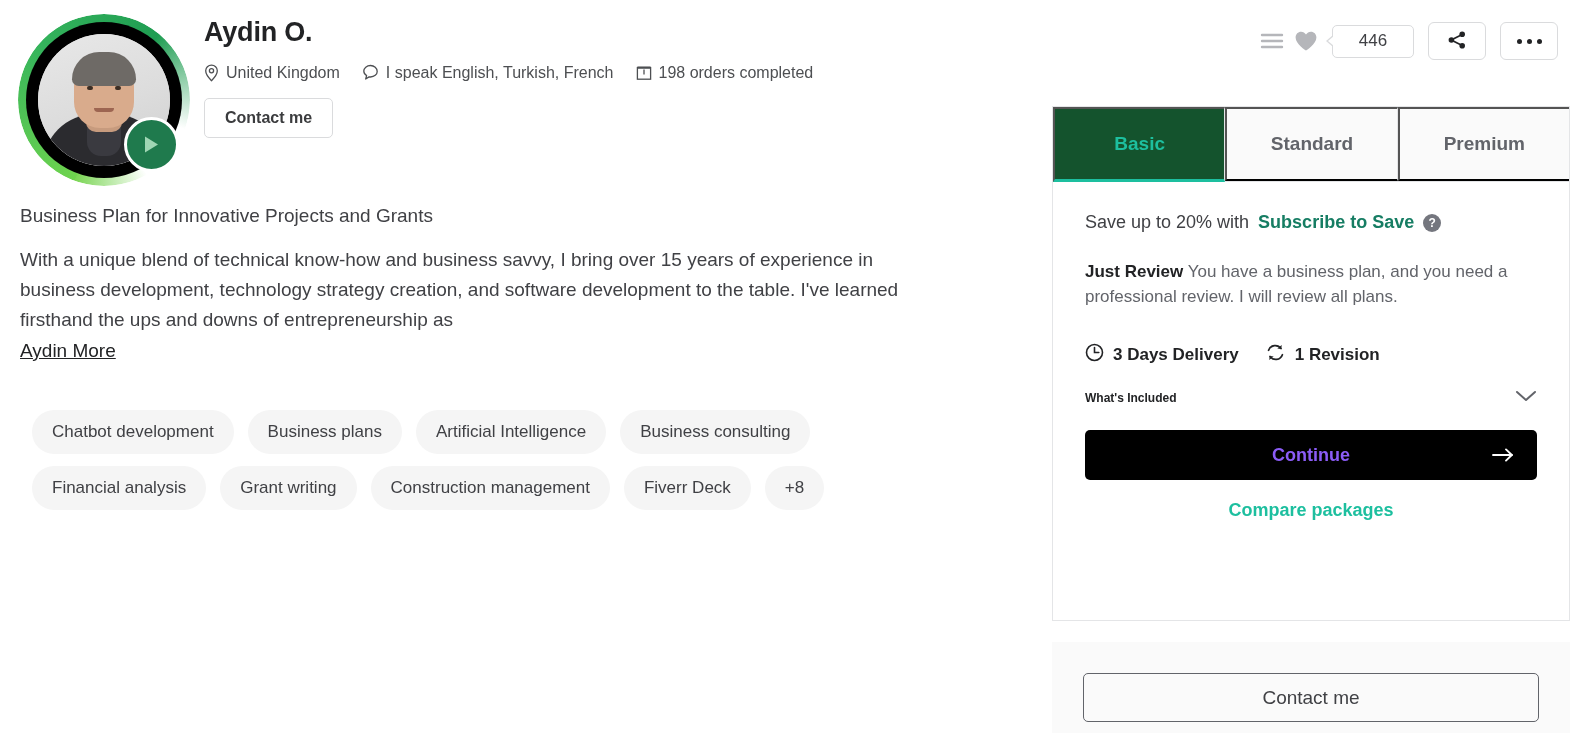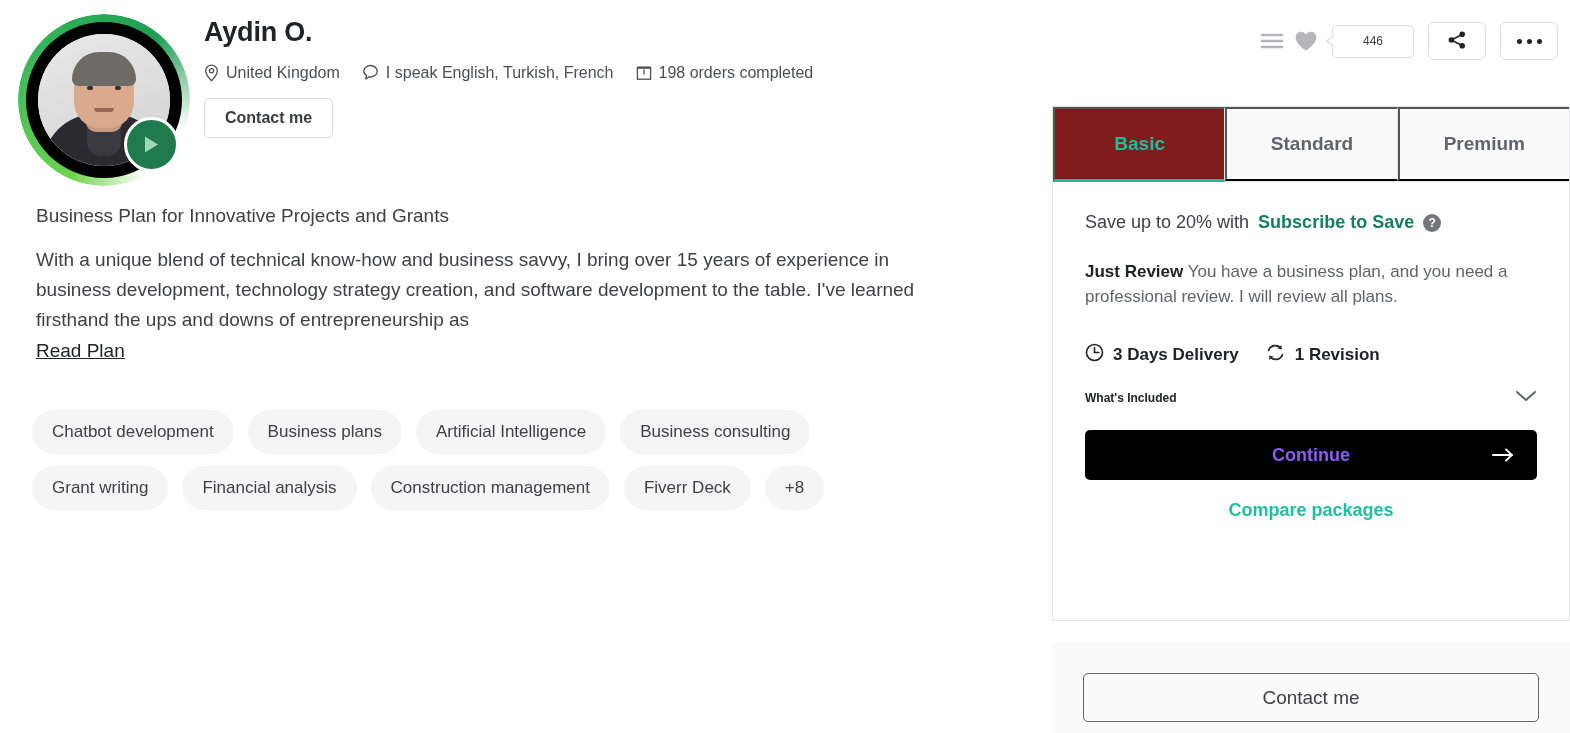--- a/index.html
+++ b/index.html
@@ -177,21 +177,21 @@
     font-size: 16px;
     font-weight: 600;
     color: #3b3c3e;
     cursor: pointer;
     font-family: inherit;
   }
 
   
   .gig-block {
     position: absolute;
-    left: 36px; top: 205px;
+    left: 20px; top: 205px;
     width: 900px;
   }
   .gig-title {
     font-size: 19px;
     color: #404145;
     margin: 0 0 17px 0;
     font-weight: 400;
     line-height: 1.2;
   }
   .gig-desc {
@@ -278,21 +278,21 @@
     position: relative;
     height: 31px;
     min-width: 56px;
     padding: 0 12px;
     border: 1px solid #dadbdd;
     border-radius: 5px;
     background: #ffffff;
     display: flex;
     align-items: center;
     justify-content: center;
-    font-size: 12px;
+    font-size: 17px;
     color: #404145;
     margin-left: 4px;
   }
   .fav-count::before {
     content: "";
     position: absolute;
     left: -7px; top: 50%;
     margin-top: -6px;
     width: 0; height: 0;
     border-top: 6px solid transparent;
@@ -362,21 +362,21 @@
     color: #62646a;
     background: #fafafa;
     border-right: 1px solid #e4e5e7;
     cursor: pointer;
     box-sizing: border-box;
     position: relative;
     font-family: inherit;
   }
   .pkg-tab:last-child { border-right: none; }
   .pkg-tab.active {
-    background: #7f1d1d;
+    background: #14532d;
     color: #1dbf9f;
     border-bottom: 3px solid #1dbf9f;
     margin-bottom: -1px;
   }
 
   .pkg-body { padding: 30px 32px 0 32px; }
   .save-line {
     font-size: 18px;
     color: #404145;
     display: flex;
@@ -553,30 +553,30 @@
         </span>
       </div>
 
       <button class="contact-top">Contact me</button>
     </div>
   </div>
 
   <div class="gig-block">
     <h2 class="gig-title">Business Plan for Innovative Projects and Grants</h2>
     <p class="gig-desc">With a unique blend of technical know-how and business savvy, I bring over 15 years of experience in business development, technology strategy creation, and software development to the table. I've learned firsthand the ups and downs of entrepreneurship as</p>
-    <span class="read-more">Read Plan</span>
+    <span class="read-more">Aydin More</span>
   </div>
 
   <div class="tags">
     <span class="tag">Chatbot development</span>
     <span class="tag">Business plans</span>
     <span class="tag">Artificial Intelligence</span>
     <span class="tag">Business consulting</span>
+    <span class="tag">Financial analysis</span>
     <span class="tag">Grant writing</span>
-    <span class="tag">Financial analysis</span>
     <span class="tag">Construction management</span>
     <span class="tag">Fiverr Deck</span>
     <span class="tag">+8</span>
   </div>
 
 </div>
 
 <div class="top-actions">
   <div class="collect-group">
     <button class="icon-btn-plain">

